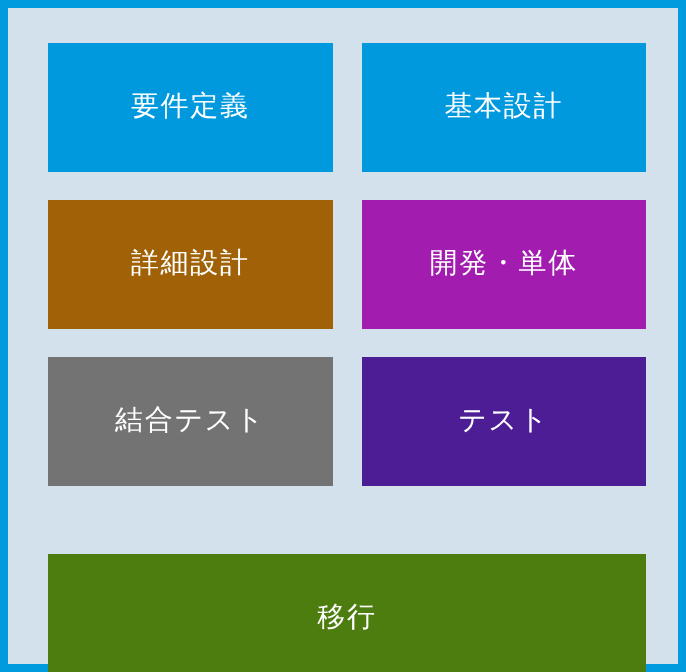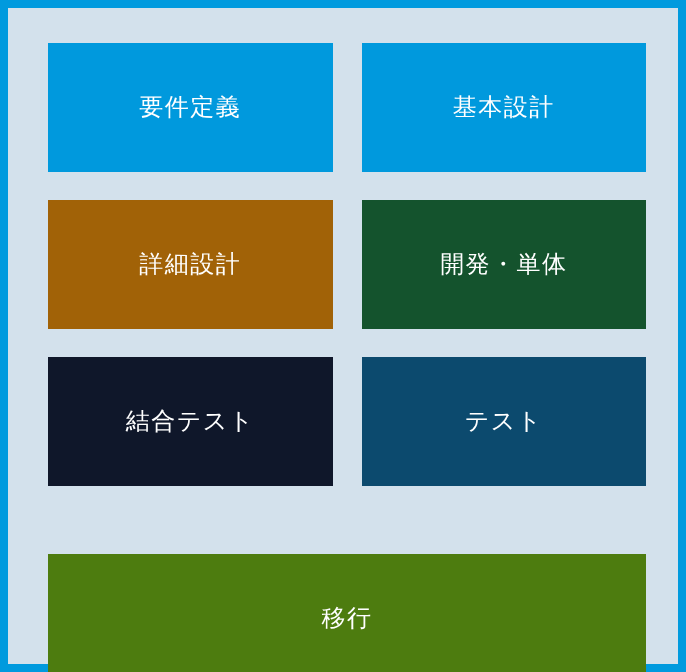--- a/index.html
+++ b/index.html
@@ -44,28 +44,29 @@
     flex: 0 0 auto;
   }
 
   .phase-box {
     background: #0099dd;
     color: #ffffff;
     display: flex;
     align-items: center;
     justify-content: center;
     text-align: center;
-    font-size: 24px;
+    font-size: 28px;
     font-weight: 400;
     line-height: 1.2;
     letter-spacing: 0.06em;
     flex: 1 1 0;
     min-width: 0;
     height: 100%;
     user-select: none;
+    font-family: Liberation Mono, monospace;
   }
 
   .phase-box.is-wide {
     flex: 1 1 100%;
   }
 
   .phase-label {
     display: block;
     white-space: nowrap;
   }
@@ -80,29 +81,29 @@
           <span class="phase-label">要件定義</span>
         </div>
         <div class="phase-box" style="background: rgb(0, 153, 221); color: rgb(255, 255, 255); justify-content: center;">
           <span class="phase-label">基本設計</span>
         </div>
       </div>
       <div class="phase-row">
         <div class="phase-box" style="background: #a16207; color: rgb(255, 255, 255);">
           <span class="phase-label">詳細設計</span>
         </div>
-        <div class="phase-box" style="background: #14532d; color: rgb(255, 255, 255);">
+        <div class="phase-box" style="background: #a21caf; color: rgb(255, 255, 255);">
           <span class="phase-label">開発・単体</span>
         </div>
       </div>
       <div class="phase-row">
-        <div class="phase-box" style="background: #0f172a; color: rgb(255, 255, 255);">
+        <div class="phase-box" style="background: #737373; color: rgb(255, 255, 255);">
           <span class="phase-label">結合テスト</span>
         </div>
-        <div class="phase-box" style="background: #0c4a6e; color: rgb(255, 255, 255);">
+        <div class="phase-box" style="background: #4c1d95; color: rgb(255, 255, 255);">
           <span class="phase-label">テスト</span>
         </div>
       </div>
       <div class="phase-row">
         <div class="phase-box is-wide" style="background: #4d7c0f; color: rgb(255, 255, 255); margin-top: 40px;">
           <span class="phase-label">移行</span>
         </div>
       </div>
     </div>
 </div>

